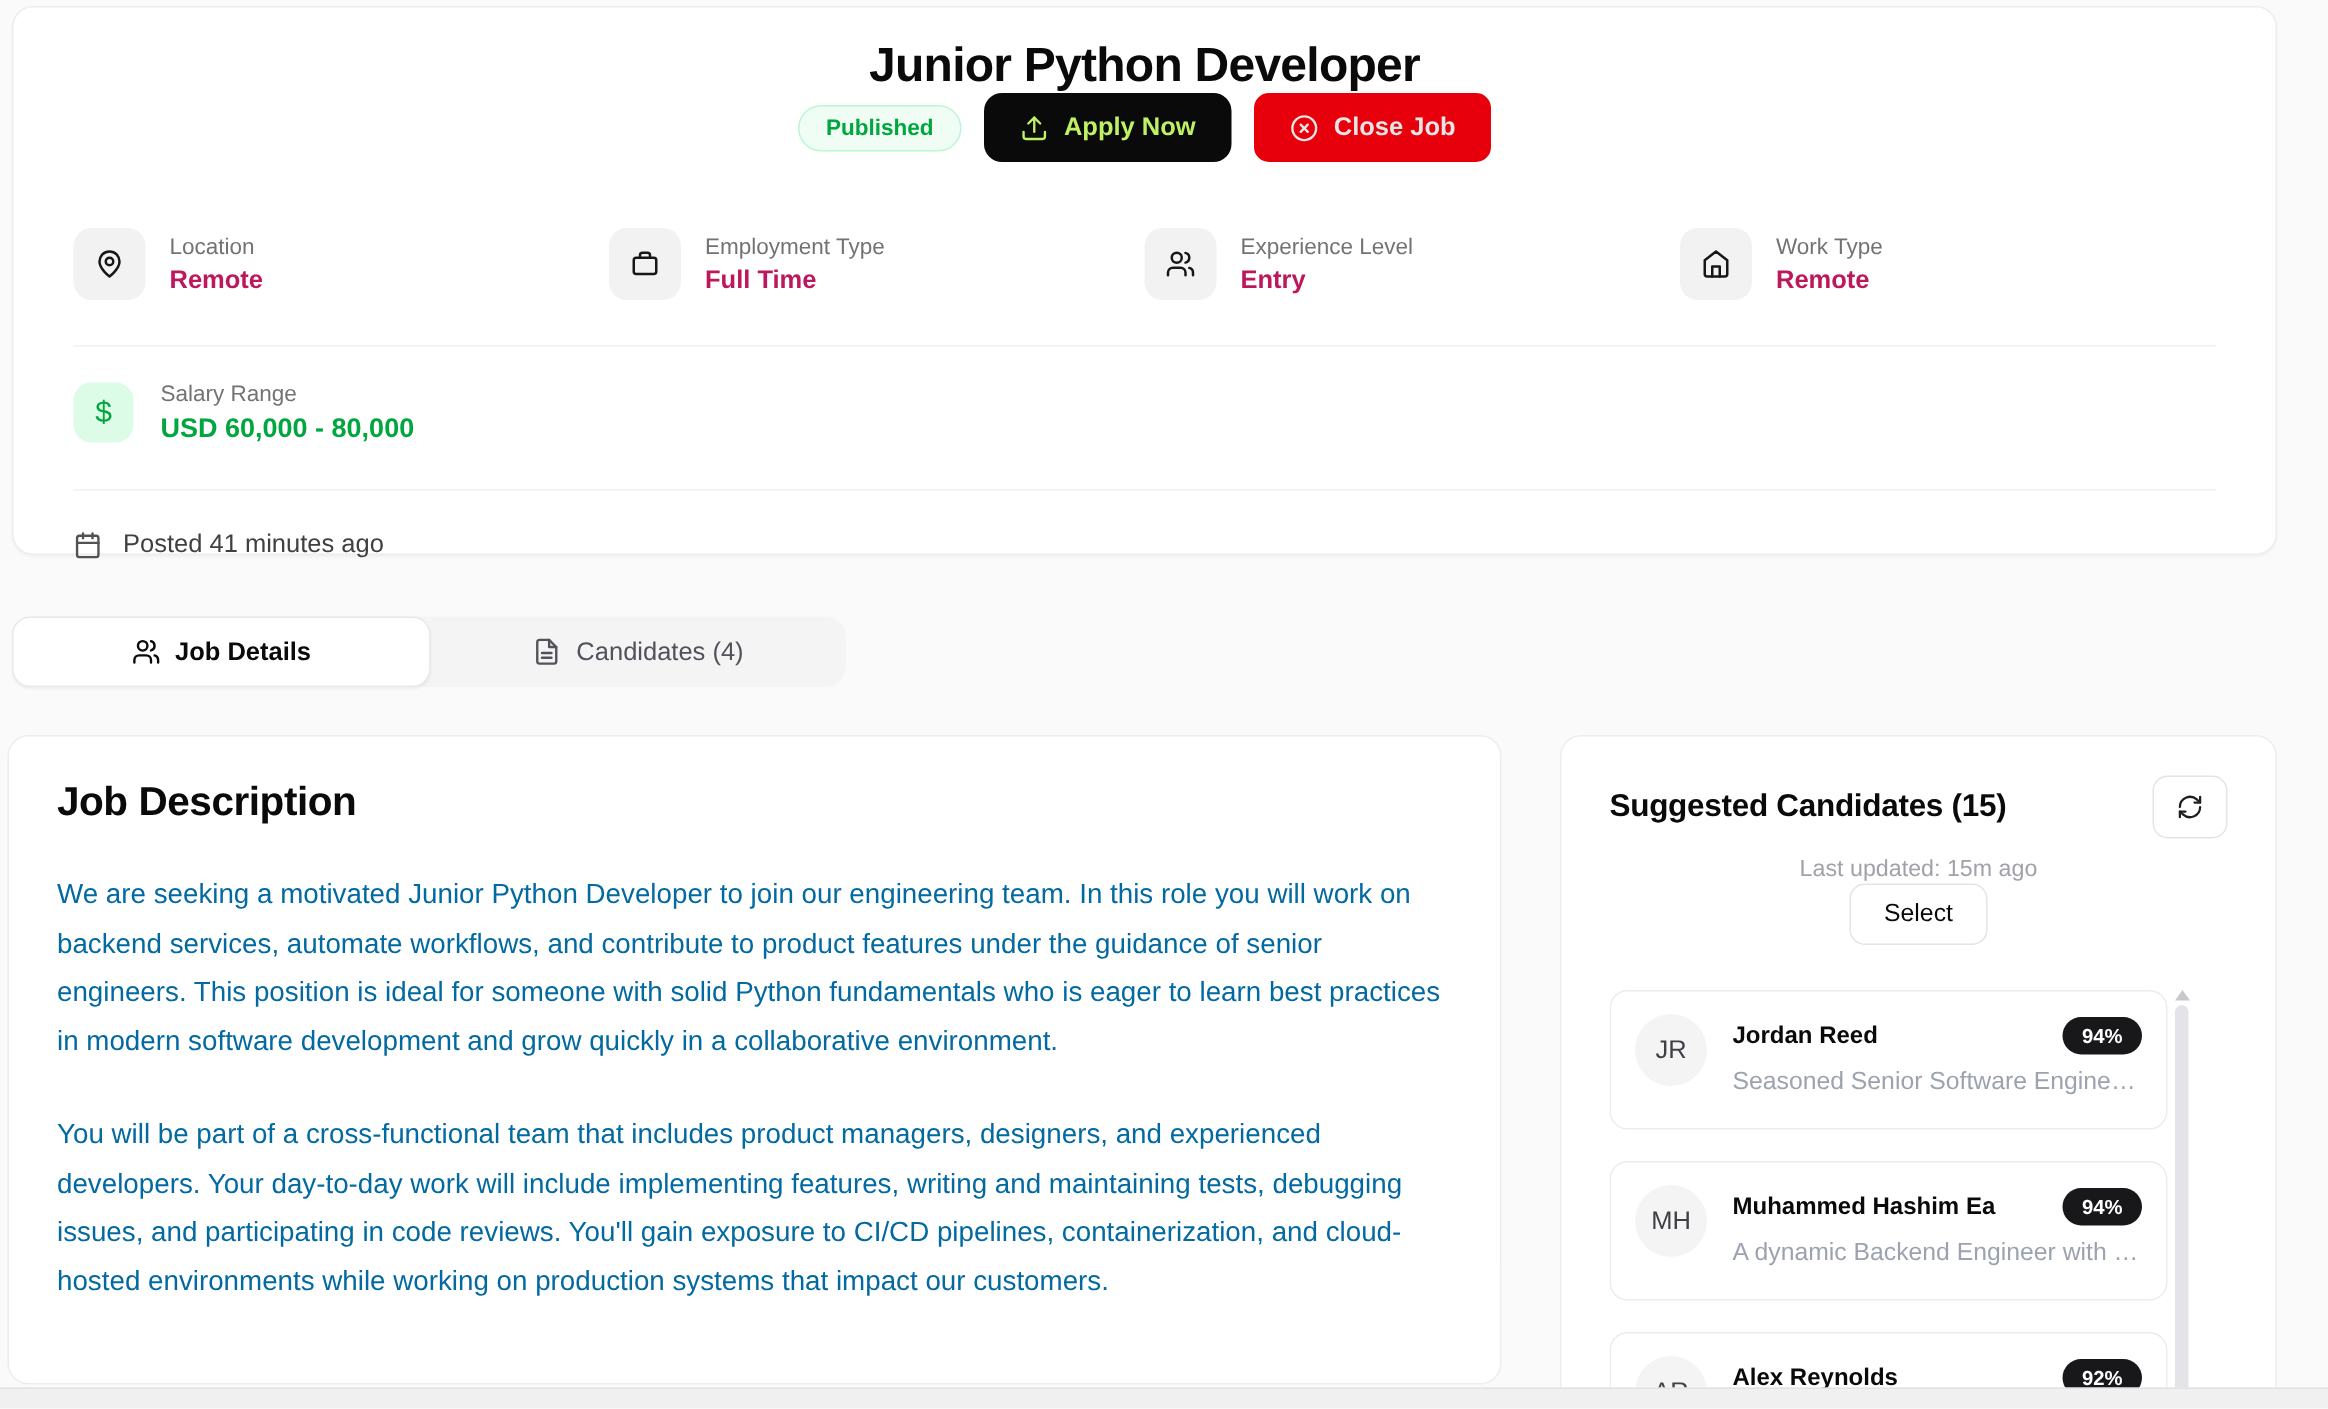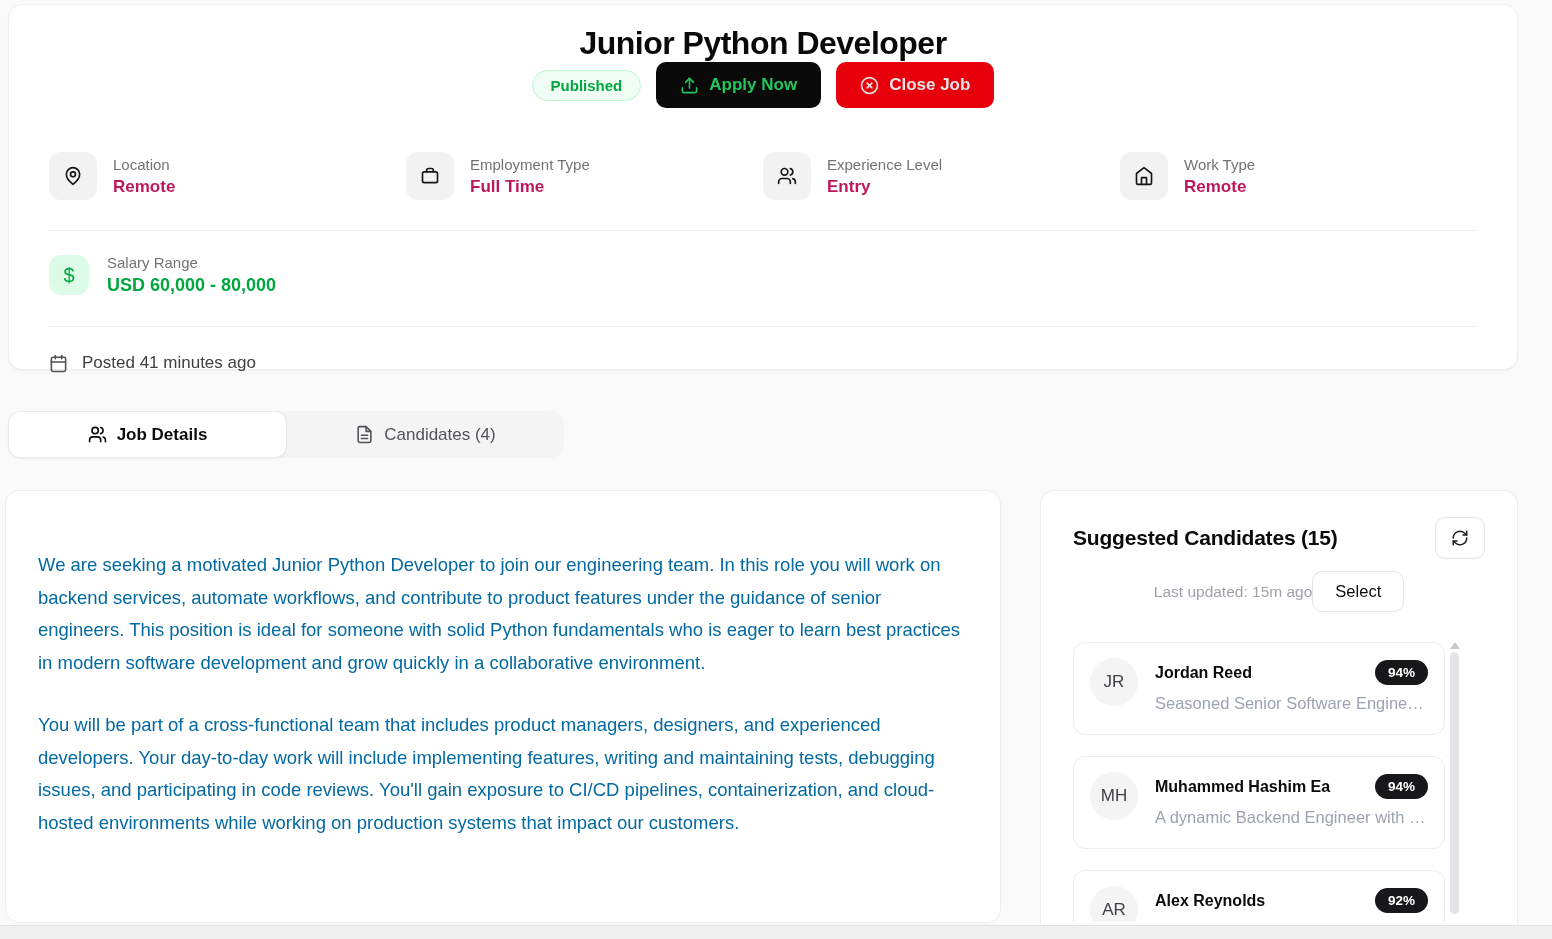--- a/index.html
+++ b/index.html
@@ -23,21 +23,21 @@
   .header-top { display:flex; align-items:center; justify-content:space-between; padding-top:20px;flex-direction:column; }
   .job-title { font-size:32px; font-weight:700; letter-spacing:-0.5px; color:#0a0a0a; }
   .header-actions { display:flex; align-items:center; gap:15px; }
   .status-badge {
     font-size:15px; font-weight:700; color:#00a63e;
     background:#f0fdf4; border:1px solid #b9f8cf;
     padding:6px 18px; border-radius:999px;
   }
   .btn { display:flex; align-items:center; gap:10px; border:none; cursor:pointer;
     font-family:inherit; font-size:17px; font-weight:700; border-radius:10px; padding:13px 24px; }
-  .btn-dark { background:#0a0a0a; color:#22c55e; }
+  .btn-dark { background:#0a0a0a; color:#bef264;border-radius:12px; }
   .btn-red  { background:#e7000b; color:#e5e5e5; }
 
   .info-grid {
     display:grid; grid-template-columns:repeat(4,1fr);
     margin-top:44px;
   }
   .info-item { display:flex; align-items:center; gap:16px; }
   .icon-box {
     width:48px; height:48px; border-radius:12px; background:#f2f2f3;
     display:flex; align-items:center; justify-content:center; color:#171717; flex:0 0 auto;
@@ -89,21 +89,21 @@
     position:absolute; left:1040px; top:490px; width:478px; height:440px;
     background:#fff; border:1px solid #ededed; border-radius:14px 14px 0 0;
     border-bottom:none; padding:26px 32px; overflow:hidden;
   }
   .side-head { display:flex; align-items:center; justify-content:space-between; }
   .side-title { font-size:21px; font-weight:700; letter-spacing:-0.2px; }
   .icon-btn {
     width:50px; height:42px; background:#fff; border:1px solid #e4e4e7; border-radius:10px;
     display:flex; align-items:center; justify-content:center; color:#1f1f1f; cursor:pointer;
   }
-  .side-sub { display:flex; align-items:center; justify-content:center; margin-top:12px; }
+  .side-sub { display:flex; align-items:center; justify-content:center; margin-top:12px;flex-direction:column; }
   .last-updated { font-size:15.5px; color:#a1a1aa; }
   .select-btn {
     font-family:inherit; font-size:16.5px; font-weight:500; color:#0a0a0a;
     background:#fff; border:1px solid #e4e4e7; border-radius:10px; padding:10px 22px; cursor:pointer;
   }
 
   .cand-list { position:relative; margin-top:30px; height:280px; overflow:hidden; padding-right:40px; }
   .cand-card {
     border:1px solid #ececee; border-radius:12px; background:#fff;
     padding:15px 16px 21px 16px; margin-bottom:21px;
@@ -271,20 +271,21 @@
           <polyline points="14 2 14 8 20 8"></polyline>
           <line x1="16" y1="13" x2="8" y2="13"></line>
           <line x1="16" y1="17" x2="8" y2="17"></line>
         </svg>
     </span>
     <span>Candidates (4)</span>
   </div>
 </nav>
 
 <section class="desc-card">
+  <h2 class="desc-title">Job Description</h2>
   <p>We are seeking a motivated Junior Python Developer to join our engineering team. In this role you will work on backend services, automate workflows, and contribute to product features under the guidance of senior engineers. This position is ideal for someone with solid Python fundamentals who is eager to learn best practices in modern software development and grow quickly in a collaborative environment.</p>
   <p>You will be part of a cross-functional team that includes product managers, designers, and experienced developers. Your day-to-day work will include implementing features, writing and maintaining tests, debugging issues, and participating in code reviews. You'll gain exposure to CI/CD pipelines, containerization, and cloud-hosted environments while working on production systems that impact our customers.</p>
 </section>
 
 <aside class="side-card">
   <div class="side-head">
     <h3 class="side-title">Suggested Candidates (15)</h3>
     <button class="icon-btn">
       <span>
         <svg width="18" height="18" viewBox="0 0 24 24" fill="none" stroke="currentColor" stroke-width="2" stroke-linecap="round" stroke-linejoin="round">

